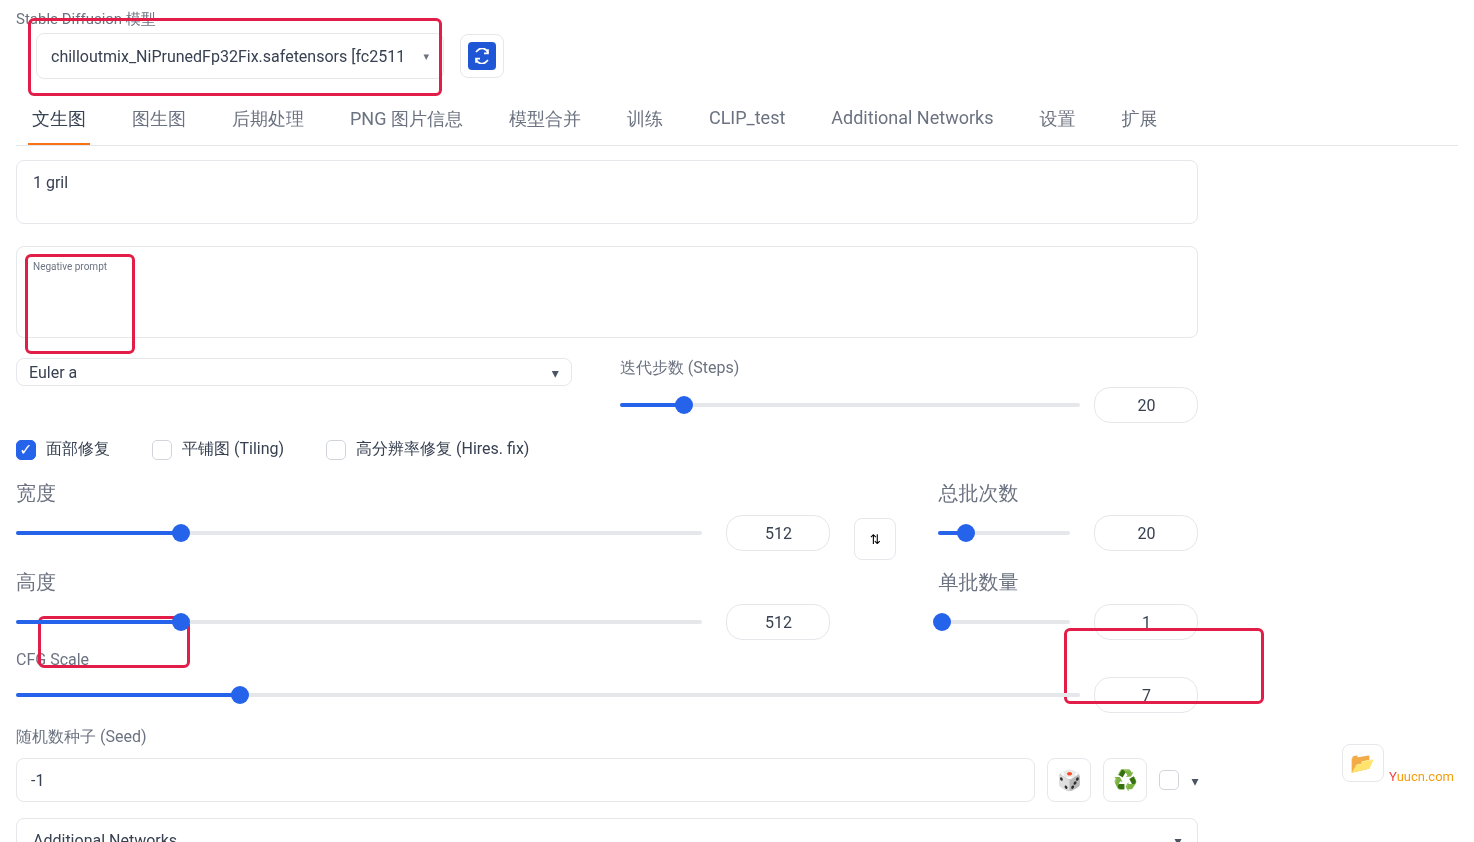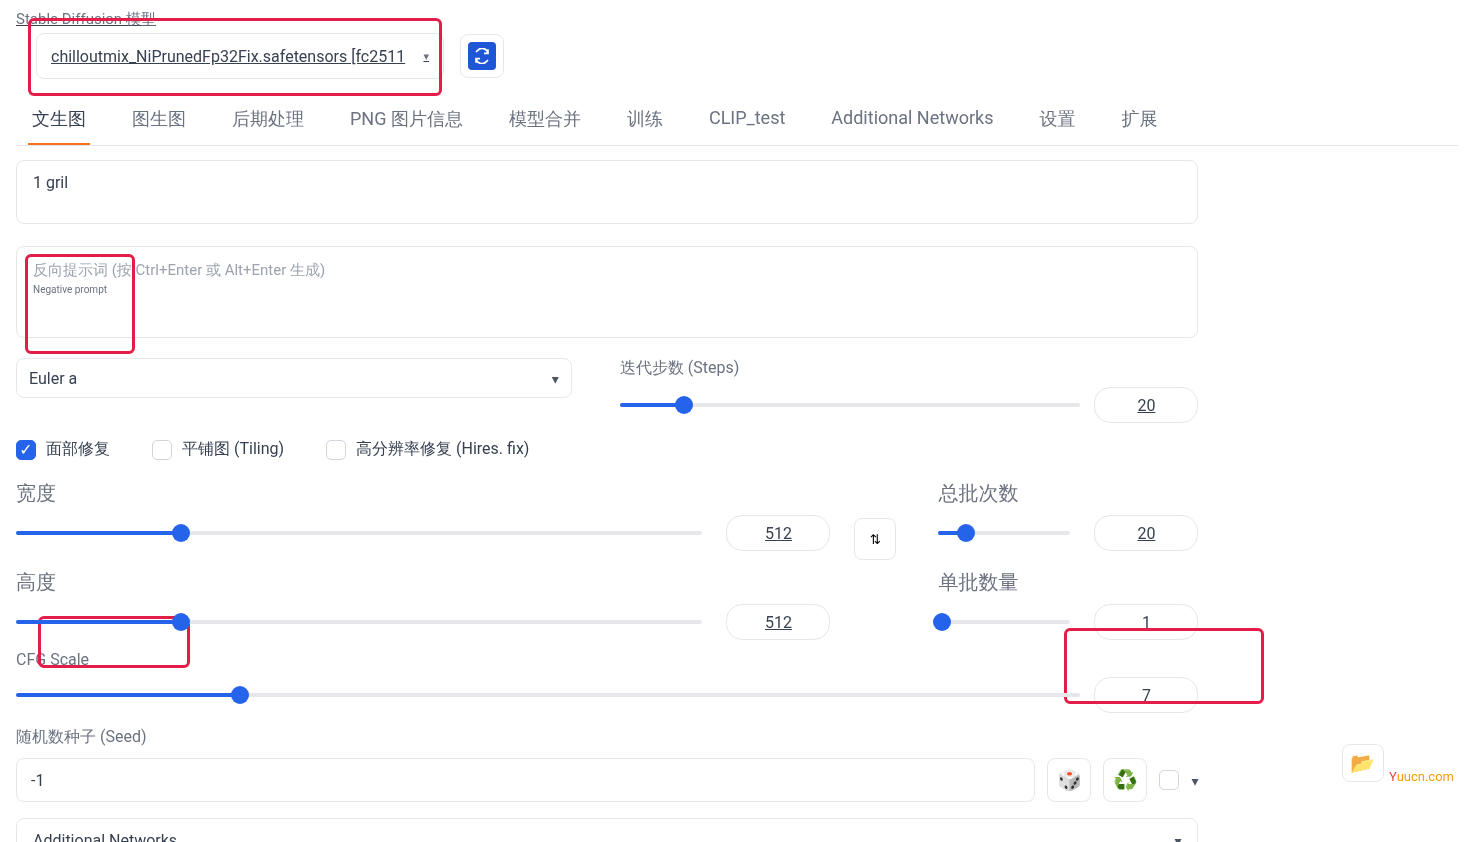--- a/index.html
+++ b/index.html
@@ -16,23 +16,23 @@
 .content { padding: 14px 0 0 0; position: relative; }
 .prompt-box { border: 1px solid #e5e7eb; border-radius: 8px; padding: 12px 16px; min-height: 54px; width: 100%; color: #374151; font-size: 16px; resize: none; font-family: inherit; }
 .prompt-area { width: 82%; margin-bottom: 18px; }
 .neg-box { width: 82%; border: 1px solid #e5e7eb; border-radius: 8px; padding: 14px 16px; min-height: 92px; margin-bottom: 20px; }
 .neg-box .l1 { color: #9ca3af; font-size: 15px; margin-bottom: 4px; }
 .neg-box .l2 { color: #6b7280; font-size: 10px; }
 .params { width: 82%; }
 .row { display: flex; gap: 28px; margin-bottom: 10px; align-items: flex-start; }
 .col { flex: 1; }
 .label { color: #6b7280; font-size: 16px; margin-bottom: 8px; }
-.select { width: 100%; height: 40px; border: 1px solid #e5e7eb; border-radius: 8px; padding: 0 12px; display: flex; align-items: center; justify-content: space-between; background: #fff; }
+.select { width: 100%; height: 28px; border: 1px solid #e5e7eb; border-radius: 8px; padding: 0 12px; display: flex; align-items: center; justify-content: space-between; background: #fff; }
 .slider-row { display: flex; align-items: center; gap: 14px; }
-.num-box { width: 104px; height: 36px; border: 1px solid #e5e7eb; border-radius: 16px; text-align: center; font-size: 16px; color: #374151; background: #fff; text-decoration: underline; }
+.num-box { width: 104px; height: 36px; border: 1px solid #e5e7eb; border-radius: 16px; text-align: center; font-size: 16px; color: #374151; background: #fff; }
 .slider-wrap { flex: 1; position: relative; height: 20px; display: flex; align-items: center; }
 .track { position: absolute; width: 100%; height: 4px; background: #e5e7eb; border-radius: 2px; }
 .fill { position: absolute; height: 4px; background: #2563eb; border-radius: 2px; }
 .thumb { position: absolute; width: 18px; height: 18px; background: #2563eb; border-radius: 50%; transform: translateX(-50%); top: 1px; }
 .checks { display: flex; gap: 42px; margin: 16px 0 20px; }
 .check { display: flex; align-items: center; gap: 10px; }
 .cbox { width: 20px; height: 20px; border: 1px solid #d1d5db; border-radius: 5px; display: flex; align-items: center; justify-content: center; }
 .cbox.checked { background: #2563eb; border-color: #2563eb; color: #fff; }
 .whrow { display: grid; grid-template-columns: 1fr 60px 260px; gap: 24px; align-items: start; }
 .wh-left { display: flex; flex-direction: column; gap: 18px; }
@@ -53,21 +53,21 @@
 .ann.a4 { left: 1048px; top: 482px; width: 200px; height: 76px; }
 .caret::after { content: "▾"; font-size: 14px; color: #4b5563; }
 .watermark { position: fixed; right: 20px; bottom: 58px; color: #f59e0b; font-size: 13px; }
 .watermark span { color: #ef4444; }
 .folder-btn { position: fixed; right: 90px; bottom: 60px; width: 42px; height: 38px; border: 1px solid #e5e7eb; border-radius: 8px; background: #fff; display: flex; align-items: center; justify-content: center; font-size: 20px; }
 .dropdown-caret { font-size: 11px; color: #6b7280; }
 </style>
 </head>
 <body>
 
-<div style="position:relative;text-decoration:underline;">
+<div style="position:relative;">
   <div class="ann a1"></div>
   <div class="top-label">Stable Diffusion 模型</div>
   <div class="top-row">
     <div class="model-select">
       <span class="txt">chilloutmix_NiPrunedFp32Fix.safetensors [fc2511</span>
       <span class="dropdown-caret">▾</span>
     </div>
     <button class="refresh-btn">
       <span class="refresh-inner">
         <svg width="16" height="16" viewBox="0 0 24 24" fill="none" stroke="white" stroke-width="2.5">
@@ -94,21 +94,20 @@
 <div class="content">
   <div class="ann a2"></div>
   <div class="ann a3"></div>
   <div class="ann a4"></div>
 
   <div class="prompt-area">
     <textarea class="prompt-box" id="prompt" style="">1 gril</textarea>
   </div>
 
   <div class="neg-box">
-    <div class="l1">反向提示词 (按 Ctrl+Enter 或 Alt+Enter 生成)</div>
     <div class="l2">Negative prompt</div>
   </div>
 
   <div class="params">
     <div class="row">
       <div class="col" style="flex:0.49;">
         <div class="select">
           <span>Euler a</span>
           <span class="caret"></span>
         </div>

